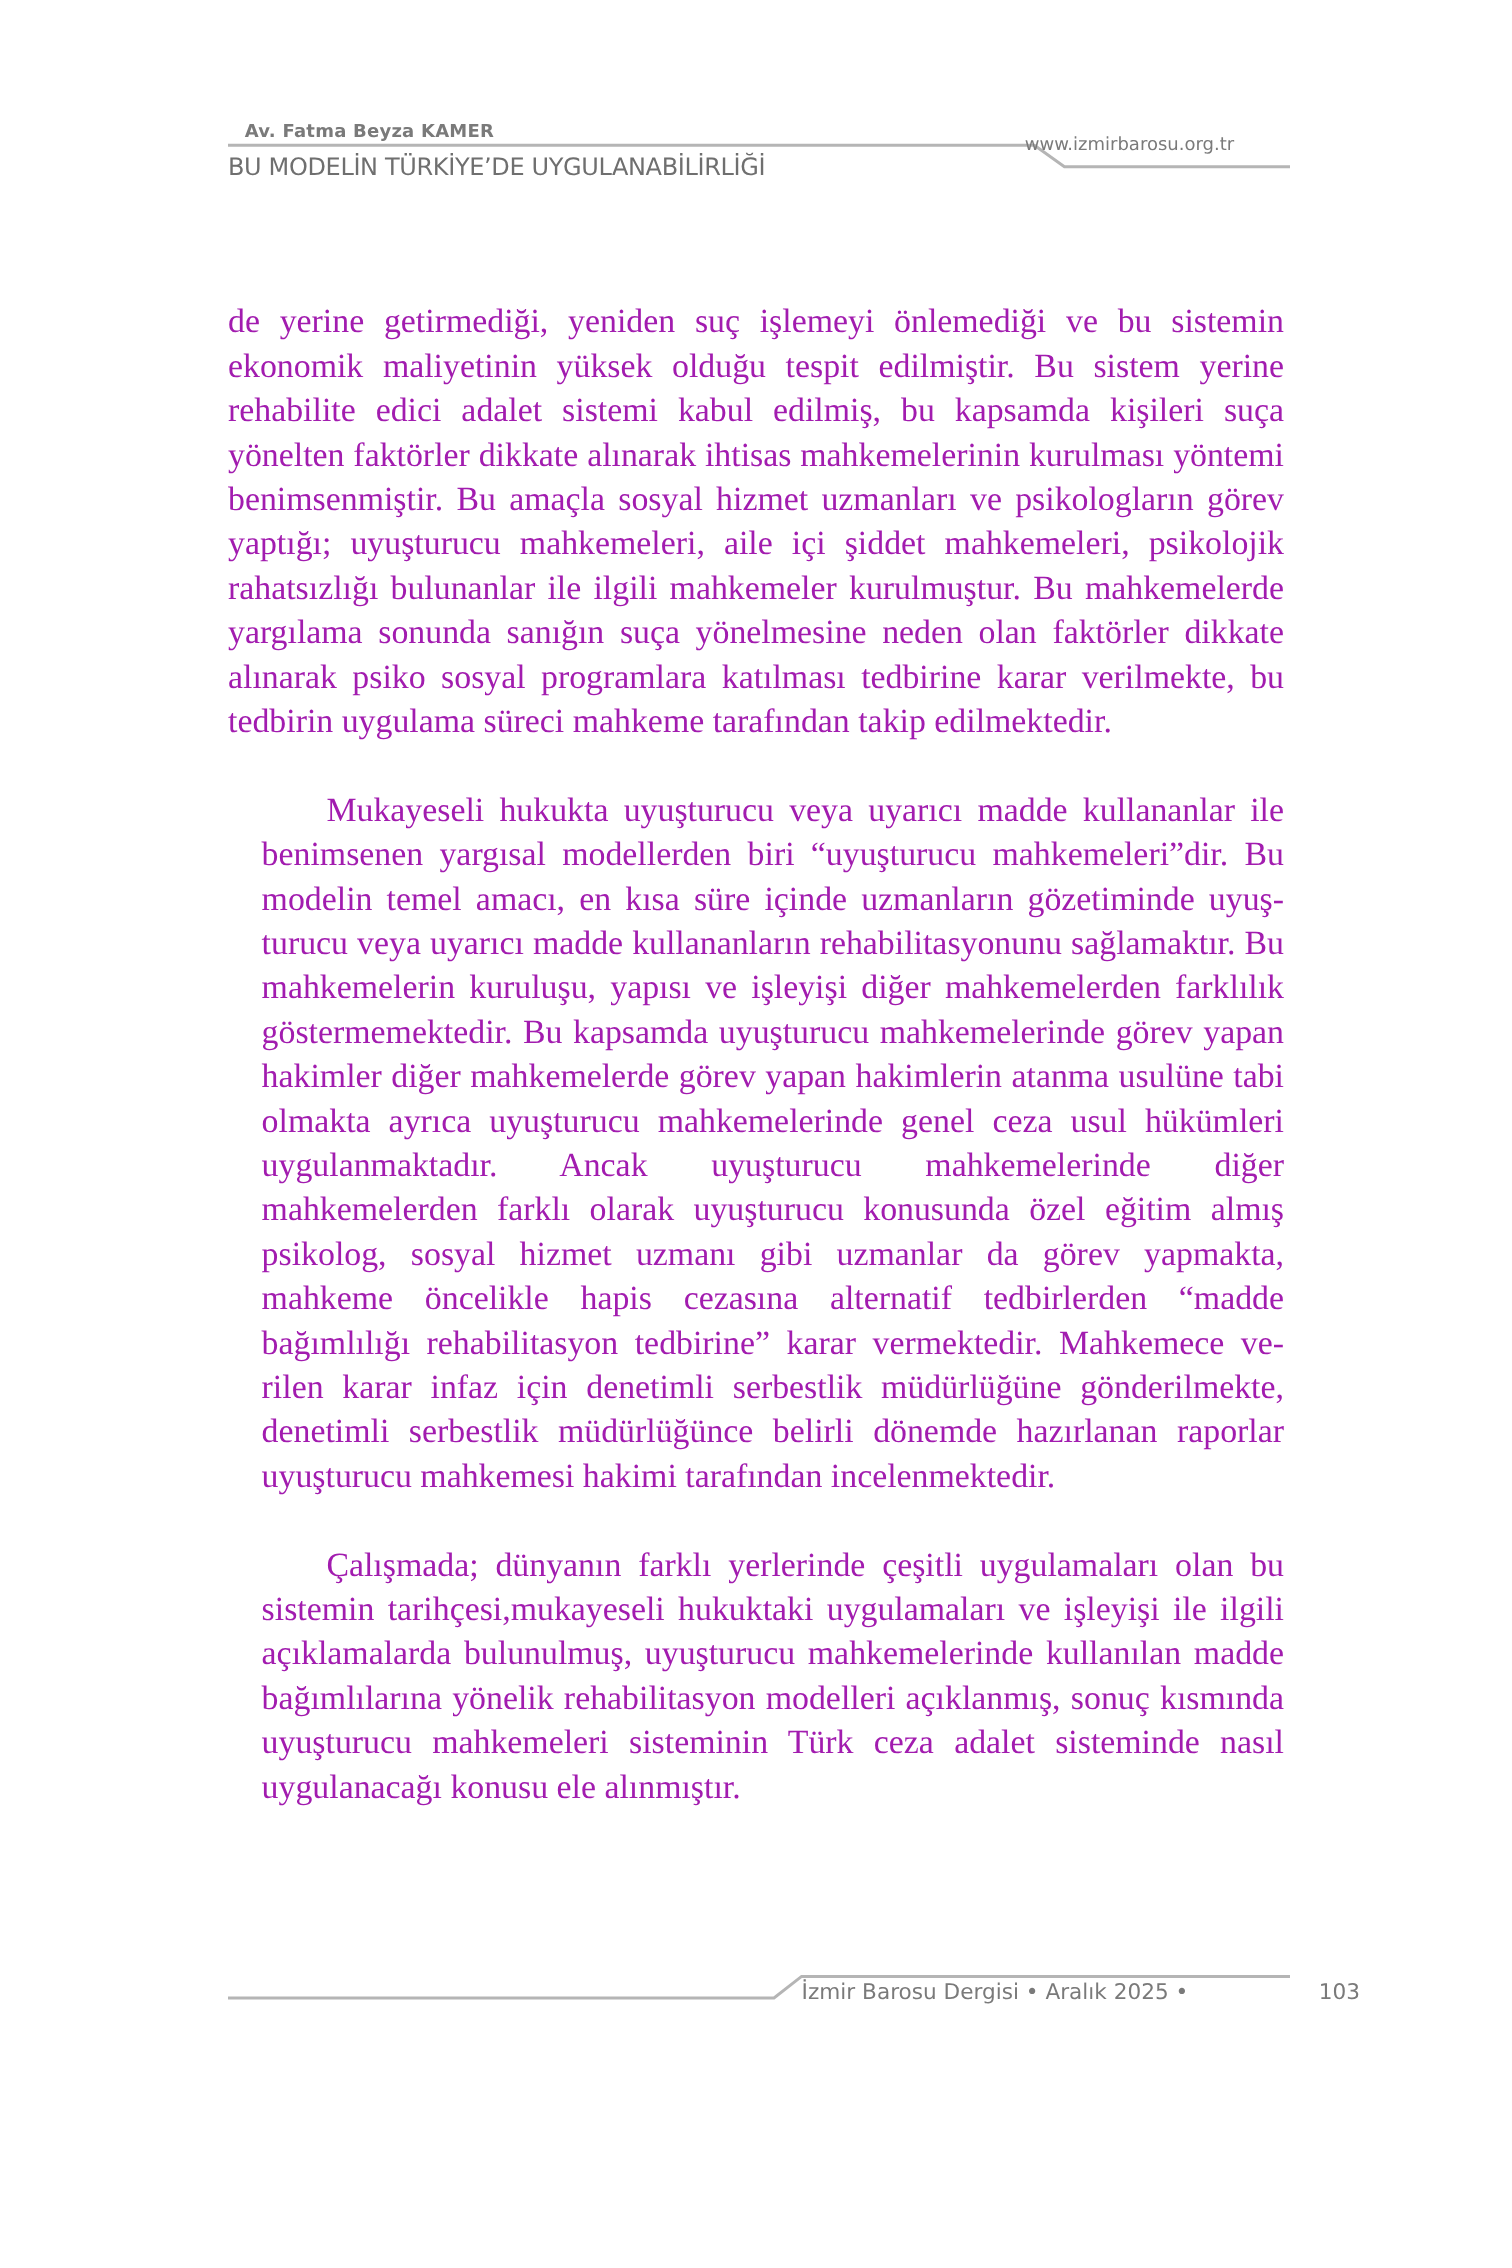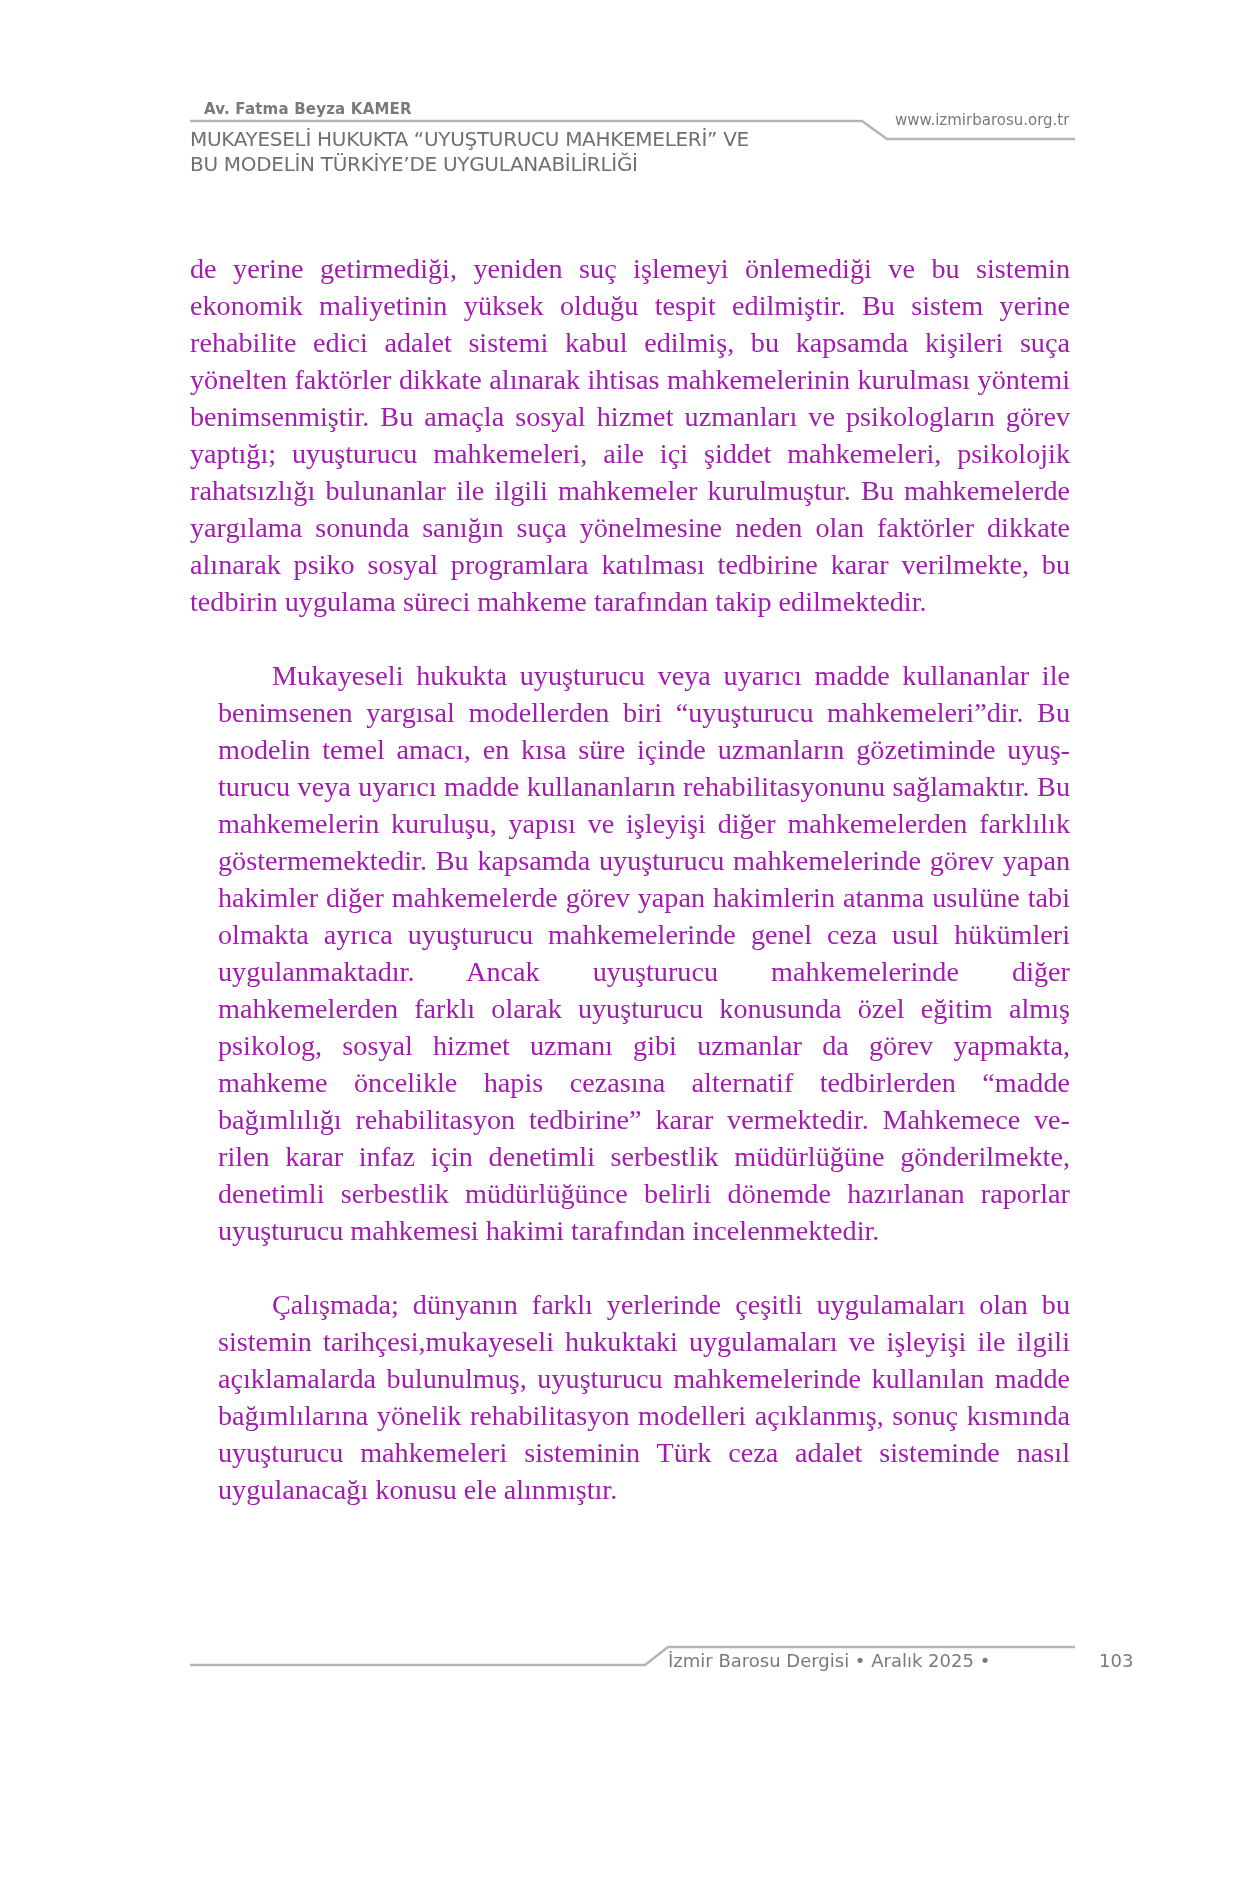--- a/index.html
+++ b/index.html
@@ -1,21 +1,21 @@
 <!DOCTYPE html>
 <html><head>
 <meta charset="utf-8">
 <style>
   html, body { margin: 0; padding: 0; background: #ffffff; }
   body { width: 1260px; height: 1890px; position: relative; overflow: hidden; }
   .page { position: absolute; left: 0; top: 0; width: 1260px; height: 1890px; background: #ffffff; }
 
   .hdr-author { position: absolute; left: 204px; top: 100px; font-family: "DejaVu Sans", sans-serif; font-weight: bold; font-size: 15px; color: #7a7a7a; letter-spacing: 0.2px; }
   .hdr-rule { position: absolute; left: 0; top: 0; width: 1260px; height: 200px; pointer-events: none; }
-  .hdr-url { position: absolute; left: 895px; top: 111px; font-family: "DejaVu Sans", sans-serif; font-size: 15px; color: #7a7a7a; text-align: center; }
+  .hdr-url { position: absolute; left: 854px; top: 111px; font-family: "DejaVu Sans", sans-serif; font-size: 15px; color: #7a7a7a; text-align: center; }
   .hdr-title { position: absolute; left: 190px; top: 127px; font-family: "DejaVu Sans", sans-serif; font-size: 20px; color: #6f6f6f; line-height: 25px; letter-spacing: -0.3px; }
   .hdr-title div { white-space: nowrap; }
 
   .body-text { position: absolute; left: 190px; top: 250px; width: 880px; font-family: "Liberation Serif", serif; font-size: 28.2px; line-height: 37px; color: #a21caf; text-align: justify; hyphens: manual; }
   .body-text p { margin: 0; }
   .body-text p.indent { text-indent: 54px; }
   .body-text p + p { margin-top: 37px; margin-left: 28px; }
 
   .ftr-rule { position: absolute; left: 0; top: 0; width: 1260px; height: 1890px; pointer-events: none; }
   .ftr-text { position: absolute; left: 668px; top: 1650px; font-family: "DejaVu Sans", sans-serif; font-size: 18px; color: #7a7a7a; white-space: nowrap; }
@@ -28,21 +28,20 @@
 
   <div class="hdr-author">Av. Fatma Beyza KAMER</div>
 
   <svg class="hdr-rule" viewBox="0 0 1260 200">
     <polyline points="190,121 862,121 887,139 1075,139" fill="none" stroke="#b5b5b5" stroke-width="2.5"></polyline>
   </svg>
 
   <div class="hdr-url">www.izmirbarosu.org.tr</div>
 
   <div class="hdr-title">
-    <div>MUKAYESELİ HUKUKTA “UYUŞTURUCU MAHKEMELERİ” VE</div>
     <div>BU MODELİN TÜRKİYE’DE UYGULANABİLİRLİĞİ</div>
   </div>
 
   <div class="body-text">
     <p>de yerine getirmediği, yeniden suç işlemeyi önlemediği ve bu sistemin ekonomik maliyetinin yüksek olduğu tespit edilmiştir. Bu sistem yerine rehabilite edici adalet sistemi kabul edilmiş, bu kapsamda kişileri suça yönelten faktörler dikkate alınarak ihtisas mahkemelerinin kurulması yöntemi benimsenmiştir. Bu amaçla sosyal hizmet uzmanları ve psiko­logların görev yaptığı; uyuşturucu mahkemeleri, aile içi şiddet mahke­meleri, psikolojik rahatsızlığı bulunanlar ile ilgili mahkemeler kurulmuş­tur. Bu mahkemelerde yargılama sonunda sanığın suça yönelmesine neden olan faktörler dikkate alınarak psiko sosyal programlara katılması tedbirine karar verilmekte, bu tedbirin uygulama süreci mahkeme tara­fından takip edilmektedir.</p>
     <p class="indent">Mukayeseli hukukta uyuşturucu veya uyarıcı madde kullananlar ile benimsenen yargısal modellerden biri “uyuşturucu mahkemeleri”dir. Bu modelin temel amacı, en kısa süre içinde uzmanların gözetiminde uyuş­turucu veya uyarıcı madde kullananların rehabilitasyonunu sağlamaktır. Bu mahkemelerin kuruluşu, yapısı ve işleyişi diğer mahkemelerden fark­lılık göstermemektedir. Bu kapsamda uyuşturucu mahkemelerinde gö­rev yapan hakimler diğer mahkemelerde görev yapan hakimlerin atan­ma usulüne tabi olmakta ayrıca uyuşturucu mahkemelerinde genel ceza usul hükümleri uygulanmaktadır. Ancak uyuşturucu mahkemelerinde diğer mahkemelerden farklı olarak uyuşturucu konusunda özel eğitim almış psikolog, sosyal hizmet uzmanı gibi uzmanlar da görev yapmak­ta, mahkeme öncelikle hapis cezasına alternatif tedbirlerden “madde bağımlılığı rehabilitasyon tedbirine” karar vermektedir. Mahkemece ve­rilen karar infaz için denetimli serbestlik müdürlüğüne gönderilmekte, denetimli serbestlik müdürlüğünce belirli dönemde hazırlanan raporlar uyuşturucu mahkemesi hakimi tarafından incelenmektedir.</p>
     <p class="indent">Çalışmada; dünyanın farklı yerlerinde çeşitli uygulamaları olan bu sistemin tarihçesi,mukayeseli hukuktaki uygulamaları ve işleyişi ile ilgili açıklamalarda bulunulmuş, uyuşturucu mahkemelerinde kullanı­lan madde bağımlılarına yönelik rehabilitasyon modelleri açıklanmış, sonuç kısmında uyuşturucu mahkemeleri sisteminin Türk ceza adalet sisteminde nasıl uygulanacağı konusu ele alınmıştır.</p>
   </div>
 
   <svg class="ftr-rule" viewBox="0 0 1260 1890">

